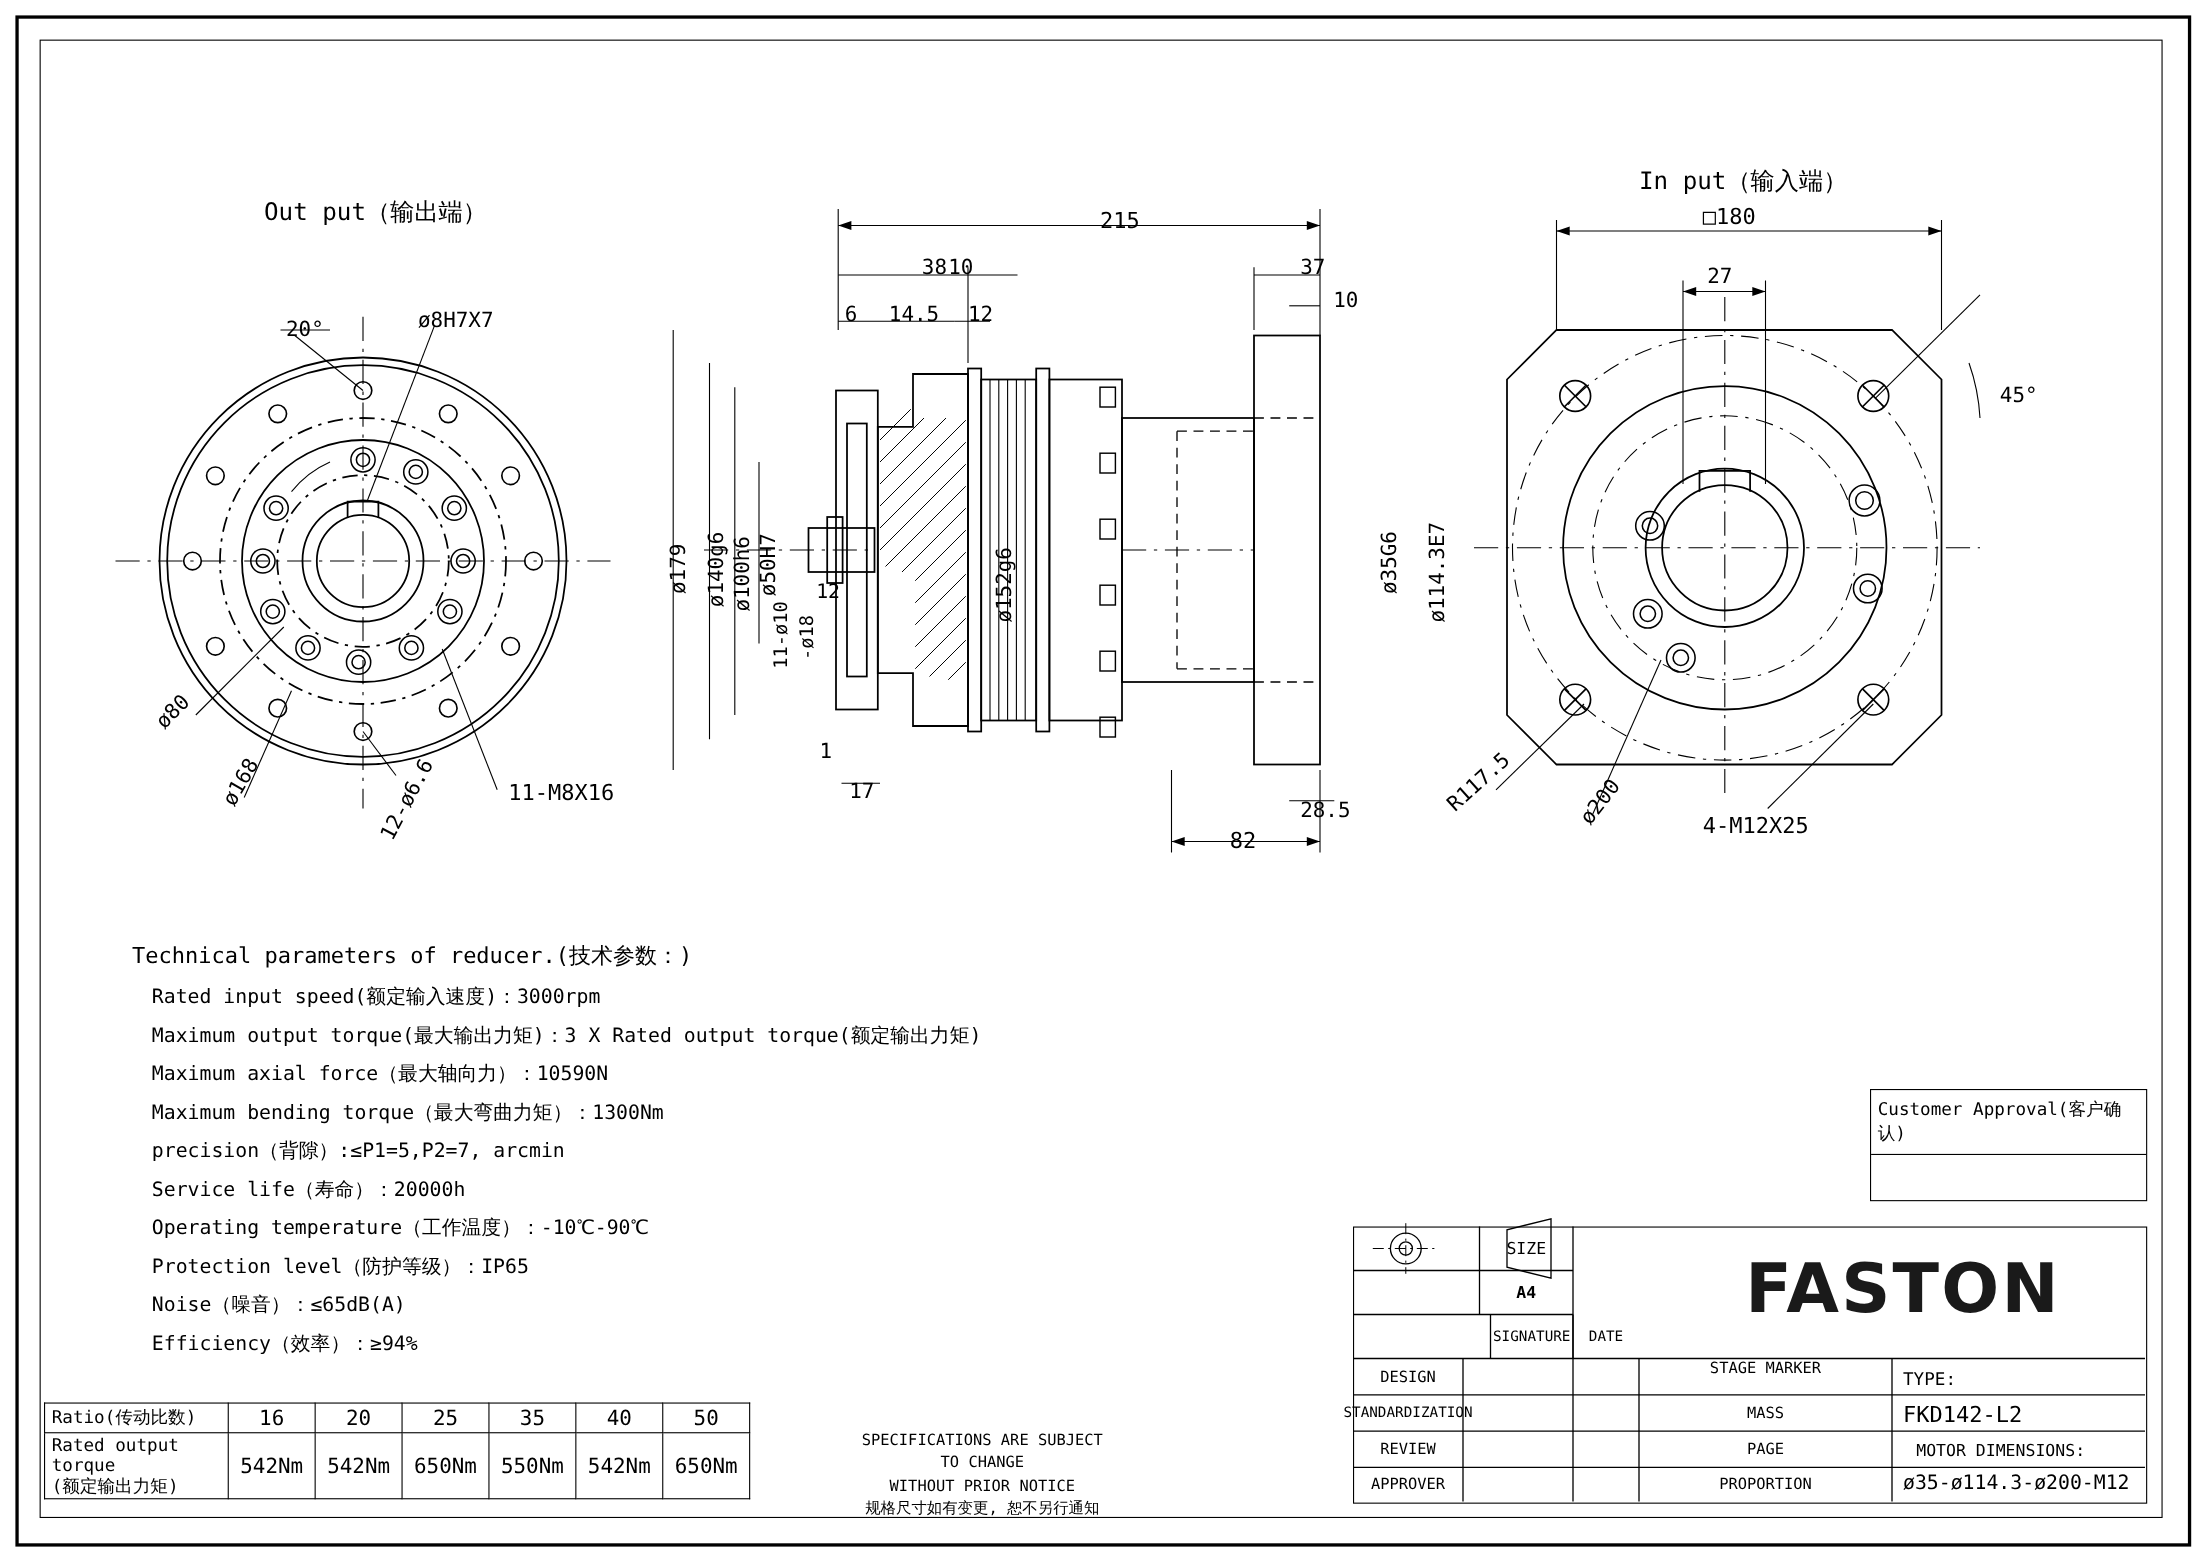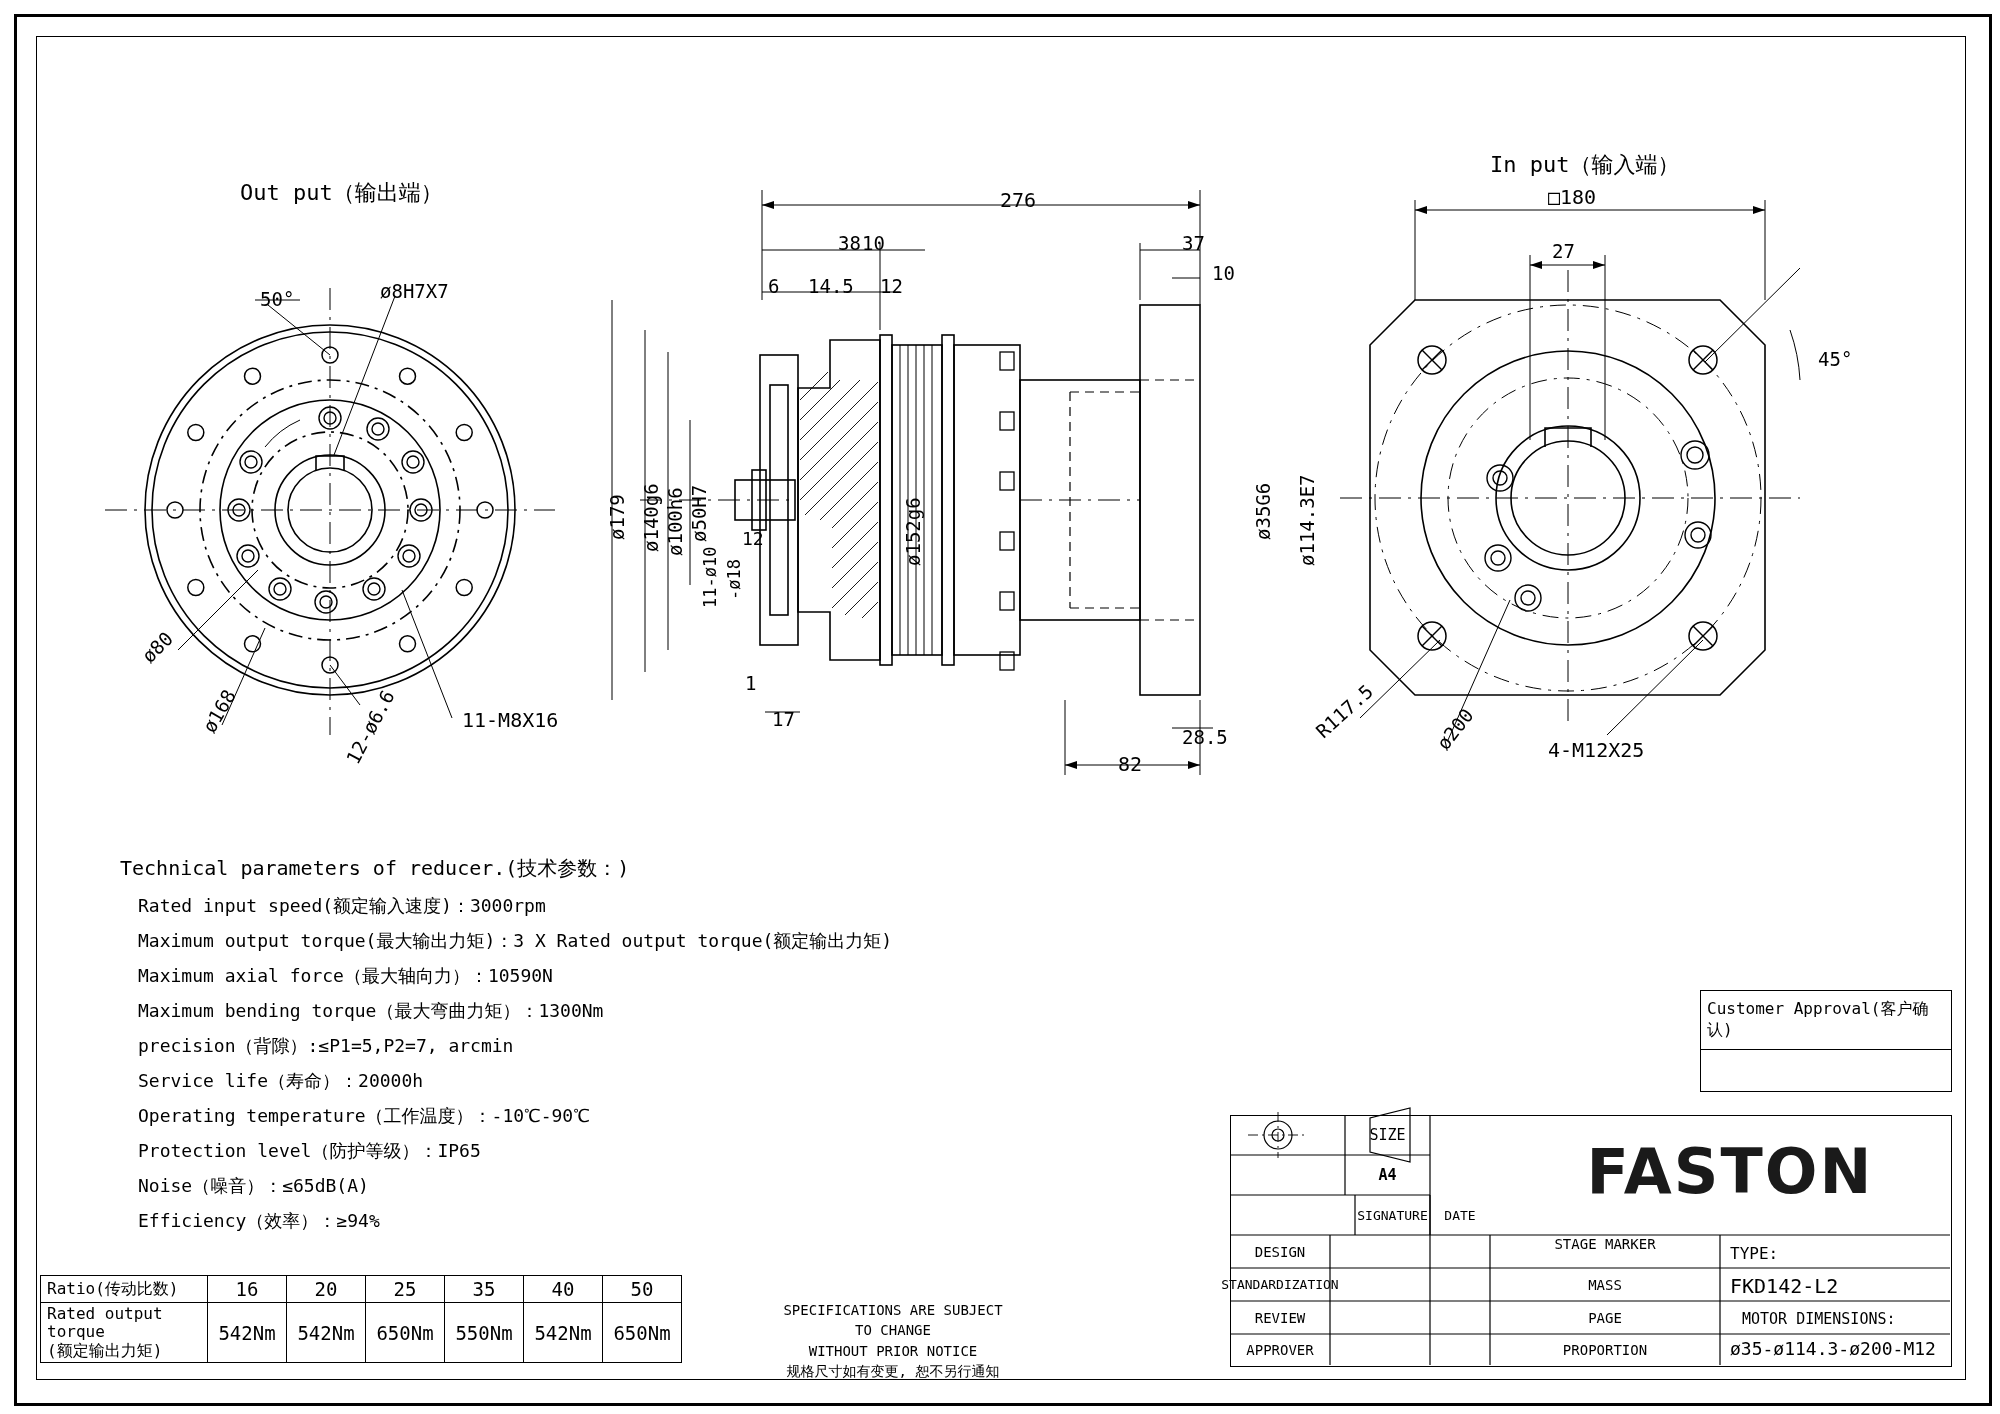--- a/index.html
+++ b/index.html
@@ -275,28 +275,28 @@
       <circle cx="1278" cy="1135" r="6"></circle>
       <line x1="1248" y1="1135" x2="1308" y2="1135" stroke-dasharray="10,4,2,4" stroke-width="0.9"></line>
       <line x1="1278" y1="1112" x2="1278" y2="1158" stroke-dasharray="10,4,2,4" stroke-width="0.9"></line>
       <path d="M1370 1118 L1370 1152 L1410 1162 L1410 1108 Z"></path>
     </g>
   </svg>
 
   <div class="hdr-out lbl">Out put（输出端）</div>
   <div class="hdr-in lbl">In put（输入端）</div>
 
-  <div class="lbl t19" style="left:260px;top:288px;">50°</div>
+  <div class="lbl t19" style="left:260px;top:288px;">20°</div>
   <div class="lbl t19" style="left:380px;top:280px;">ø8H7X7</div>
   <div class="lbl t19" style="left:140px;top:636px;transform:rotate(-45deg);">ø80</div>
   <div class="lbl t19" style="left:196px;top:700px;transform:rotate(-60deg);">ø168</div>
   <div class="lbl t19" style="left:330px;top:716px;transform:rotate(-62deg);">12-ø6.6</div>
   <div class="lbl t20" style="left:462px;top:708px;">11-M8X16</div>
 
-  <div class="lbl t20" style="left:1000px;top:188px;">276</div>
+  <div class="lbl t20" style="left:1000px;top:188px;">215</div>
   <div class="lbl t19" style="left:838px;top:232px;">38</div>
   <div class="lbl t19" style="left:862px;top:232px;">10</div>
   <div class="lbl t19" style="left:768px;top:275px;">6</div>
   <div class="lbl t19" style="left:808px;top:275px;">14.5</div>
   <div class="lbl t19" style="left:880px;top:275px;">12</div>
   <div class="lbl t19 rot90" style="left:606px;top:540px;">ø179</div>
   <div class="lbl t19 rot90" style="left:640px;top:552px;">ø140g6</div>
   <div class="lbl t19 rot90" style="left:664px;top:556px;">ø100h6</div>
   <div class="lbl t19 rot90" style="left:688px;top:542px;">ø50H7</div>
   <div class="lbl t19 rot90" style="left:902px;top:566px;">ø152g6</div>

